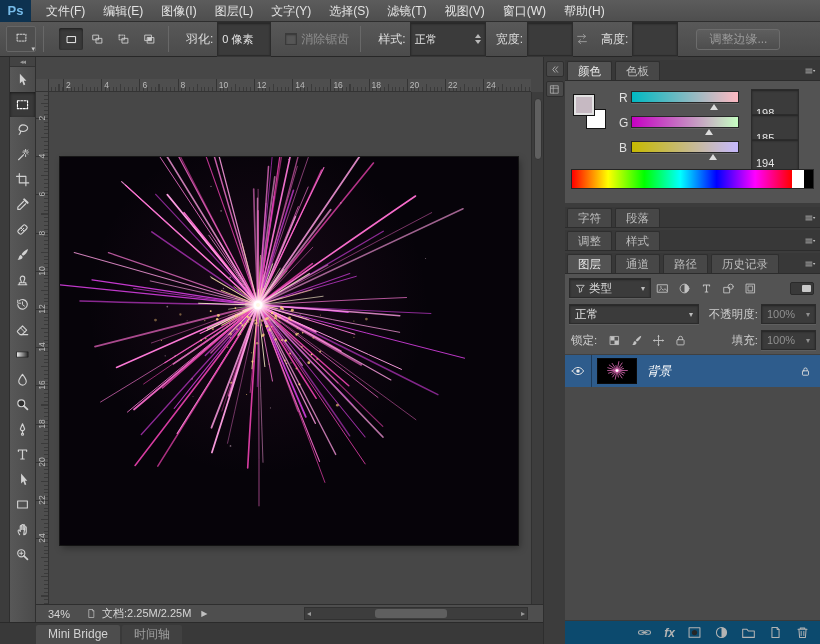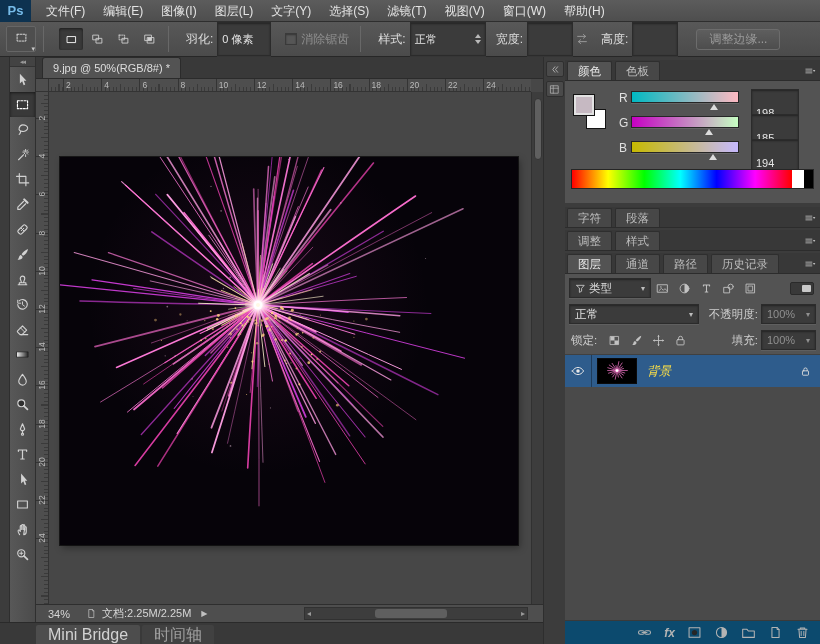--- a/index.html
+++ b/index.html
@@ -99,28 +99,28 @@
 .dim{color:#909090!important;}
 .arr{font-size:8px;color:#bdbdbd;}
 .rlabel{position:absolute;top:3px;font-size:11.5px;color:#cfcfcf;white-space:nowrap;}
 .lock-label{left:6px;}
 .opacity-label{right:62px;}
 .fill-label{right:62px;}
 .layers-list{position:absolute;left:0;right:0;top:80px;bottom:24px;background:#4a4a4a;border-top:1px solid #404040;}
 .layer-row{position:absolute;left:0;right:0;top:0;height:32px;display:flex;align-items:center;}
 .eye-cell{width:27px;height:32px;display:flex;align-items:center;justify-content:center;border-right:1px solid rgba(0,0,0,.35);color:#e8e8e8;}
 .thumb{width:40px;height:26px;margin-left:5px;border:1px solid #0b0b0b;background:#000;display:flex;}
-.lname{margin-left:10px;font-style:italic;color:#fde047;font-size:12px;}
+.lname{margin-left:10px;font-style:italic;color:#ffffff;font-size:12px;}
 .llock{margin-left:auto;margin-right:9px;color:#dcdcdc;display:flex;}
 .lp-bottom{position:absolute;left:0;right:0;bottom:0;height:24px;background:#0c4a6e;border-top:1px solid #3a3a3a;display:flex;align-items:center;justify-content:flex-end;gap:12px;padding:0 10px;color:#b4b4b4;}
 .lp-bottom span{display:flex;align-items:center;}
 .fx{font-style:italic;font-weight:bold;font-size:12px;color:#b4b4b4;}
 
 #bottomstrip{left:0;top:622px;width:543px;height:22px;background:#393939;border-top:1px solid #2a2a2a;display:flex;align-items:flex-end;padding-left:36px;}
-.btab{height:19px;line-height:19px;padding:0 12px;font-size:16px;border-radius:2px 2px 0 0;margin-right:2px;white-space:nowrap;}
+.btab{height:19px;line-height:19px;padding:0 12px;font-size:12px;border-radius:2px 2px 0 0;margin-right:2px;white-space:nowrap;}
 .btab.active{background:#4d4d4d;color:#d2d2d2;}
 .btab.inactive{background:#414141;color:#9f9f9f;}
 </style>
 </head>
 <body>
 
 <div id="app">
 
   <div id="menubar" class="abs">
     <div class="ps-logo">Ps</div>
@@ -359,23 +359,20 @@
             <svg width="15" height="15" viewBox="0 0 16 16" fill="none" stroke="currentColor" stroke-width="1.2" stroke-linecap="round" stroke-linejoin="round">
               <circle cx="6.7" cy="6.7" r="3.8"></circle>
               <path stroke-width="1.8" d="M9.5 9.5l3.8 3.8"></path>
               <path stroke-width="1" d="M5 6.7h3.4M6.7 5v3.4"></path>
             </svg>
           </span>
         </div>
       </div>
   </div>
 
-  <div id="tabbar" class="abs">
-    <div class="doc-tab">9.jpg @ 50%(RGB/8#) *</div>
-  </div>
   <div id="corner" class="abs"></div>
   <div id="hruler" class="abs">
       <div class="rtick" style="left: 14px;"></div>
       <div class="rnum" style="left: 17px;">2</div>
       <div class="rtick" style="left: 52.2px;"></div>
       <div class="rnum" style="left: 55.2px;">4</div>
       <div class="rtick" style="left: 90.4px;"></div>
       <div class="rnum" style="left: 93.4px;">6</div>
       <div class="rtick" style="left: 128.6px;"></div>
       <div class="rnum" style="left: 131.6px;">8</div>

